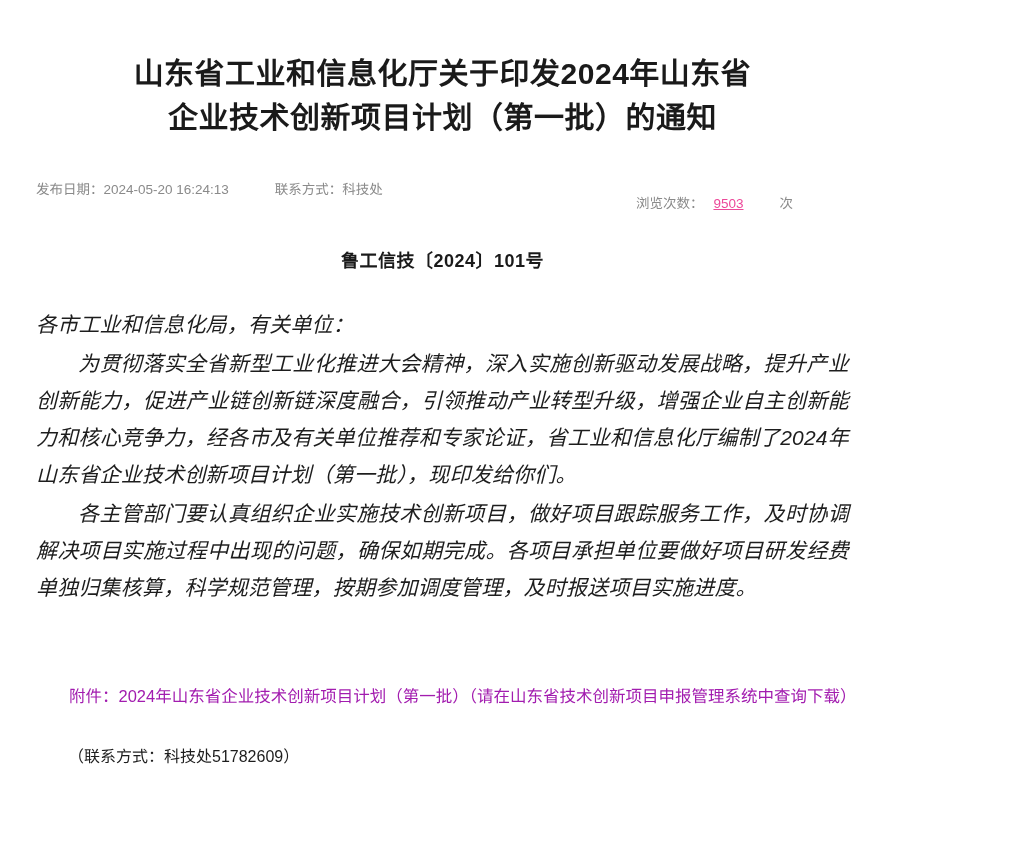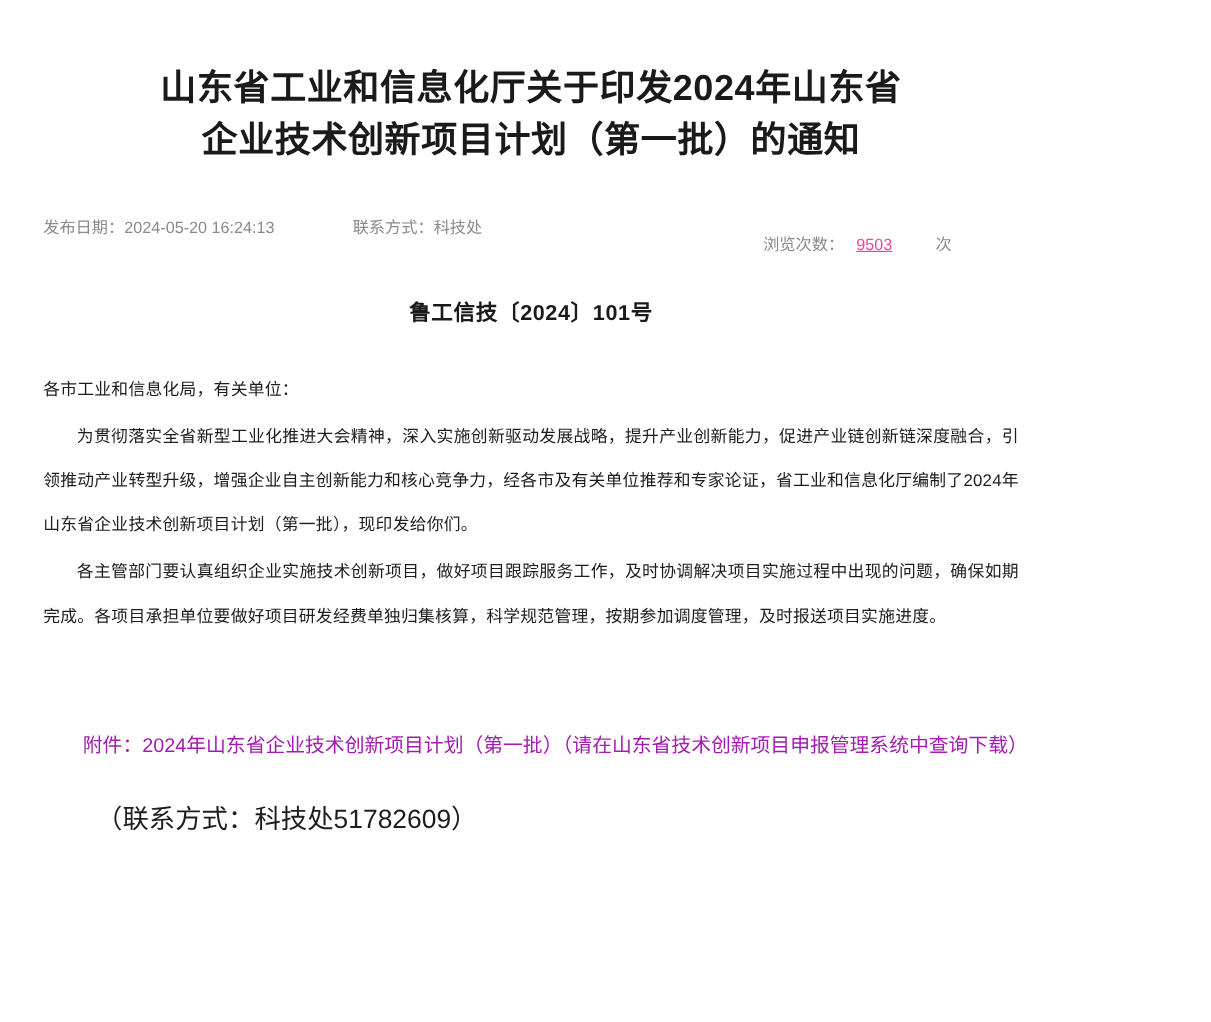--- a/index.html
+++ b/index.html
@@ -36,21 +36,21 @@
     padding: 0 36px 0 36px;
     display: flex;
     align-items: center;
     font-size: 13.5px;
     color: #8a8a8a;
     line-height: 20px;
   }
   .meta-left {
     display: flex;
     align-items: center;
-    gap: 65px;
+    gap: 46px;
     white-space: nowrap;
   }
   .meta-spacer {
     flex: 1 1 auto;
   }
   .meta-right {
     display: flex;
     align-items: center;
     gap: 10px;
     white-space: nowrap;
@@ -71,25 +71,26 @@
     font-weight: bold;
     color: #1a1a1a;
     letter-spacing: 0.5px;
   }
   .body-wrap {
     padding: 0 36px;
     margin-top: 34px;
   }
   .body-wrap p {
     margin: 0 0 2px 0;
-    font-size: 14px;
+    font-size: 21px;
     line-height: 37px;
     color: #1d1d1d;
     text-align: justify;
     letter-spacing: 0.2px;
+    font-style: italic;
   }
   p.salutation {
     text-indent: 0;
   }
   p.indent {
     text-indent: 2em;
   }
   .attachment {
     margin-top: 74px;
     padding: 0 36px;
@@ -102,21 +103,21 @@
     margin-top: 72px;
     padding: 0 56px 0 36px;
     text-align: right;
     font-size: 16.5px;
     line-height: 38px;
     color: #1d1d1d;
   }
   .contact {
     margin-top: 30px;
     padding: 0 36px 28px 36px;
-    font-size: 22px;
+    font-size: 16px;
     line-height: 30px;
     color: #1d1d1d;
     text-indent: 2em;
   }
 </style>
 </head>
 <body>
 
 <div class="page">
 

